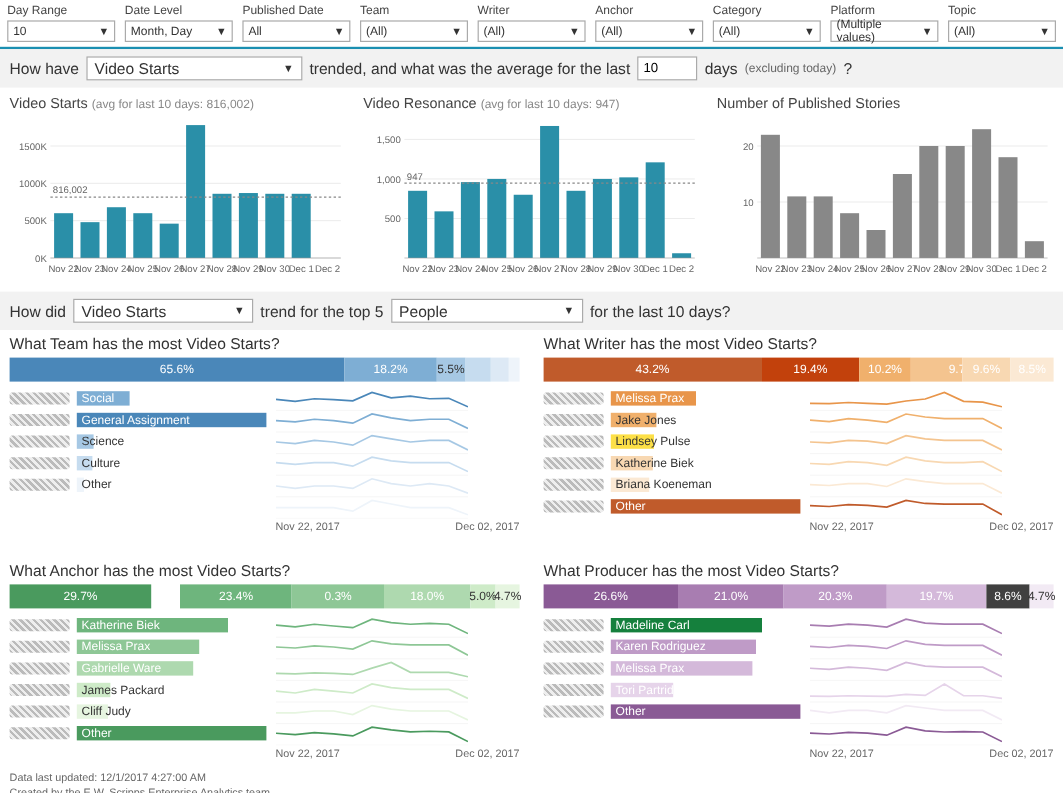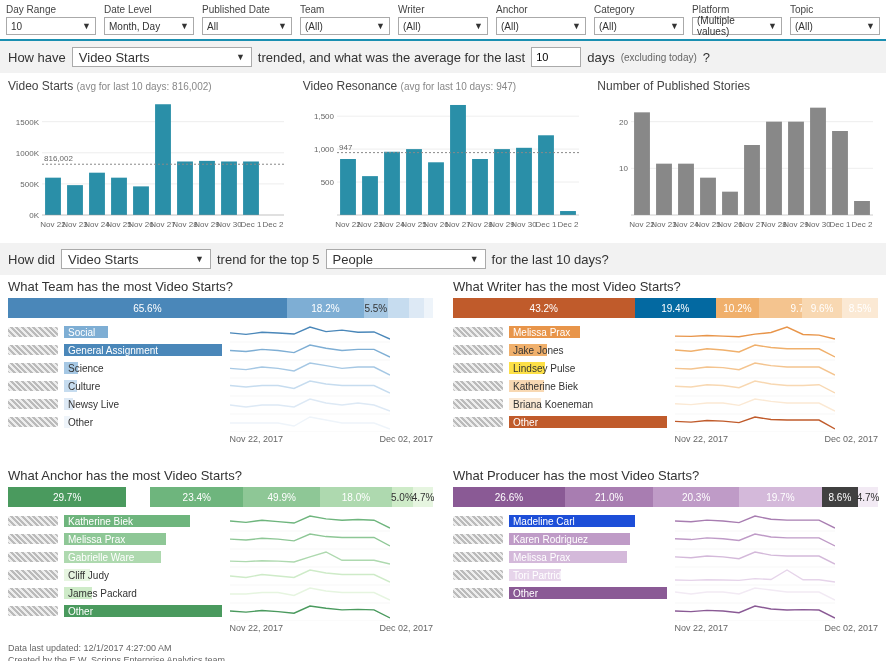--- a/index.html
+++ b/index.html
@@ -289,28 +289,20 @@
             <div class="rank-obf"></div>
             <div class="rank-track">
               <div class="rank-fill" style="width: 8%; background: rgb(198, 220, 239);">
                 <span class="rank-text dark">Culture</span>
               </div>
             </div>
           </div>
           <div class="rank-row">
             <div class="rank-obf"></div>
             <div class="rank-track">
-              <div class="rank-fill" style="width: 6%; background: rgb(221, 233, 245);">
-                <span class="rank-text dark">Newsy Live</span>
-              </div>
-            </div>
-          </div>
-          <div class="rank-row">
-            <div class="rank-obf"></div>
-            <div class="rank-track">
               <div class="rank-fill" style="width: 4%; background: rgb(238, 244, 250);">
                 <span class="rank-text dark">Other</span>
               </div>
             </div>
           </div>
         </div>
       <div class="rank-right">
           <svg id="spark-team" class="spark-svg" width="160" height="108">
             <line x1="0" x2="160" y1="18" y2="18" class="g"></line>
             <polyline points="0,8.823529411764707 16,10.411764705882353 32,8.294117647058822 48,9 64,10.058823529411764 80,3 96,7.588235294117647 112,6.1764705882352935 128,8.294117647058822 144,7.9411764705882355 160,15" fill="none" stroke="#4a87b9" stroke-width="1.4"></polyline>
@@ -329,21 +321,21 @@
             <span>Nov 22, 2017</span>
             <span>Dec 02, 2017</span>
           </div>
       </div>
     </div>
   </div>
   <div class="panel">
     <div class="section-title">What Writer has the most Video Starts?</div>
     <div class="stackbar" id="stack-writer">
         <div class="seg" style="width: 43.2%; background: rgb(192, 91, 43);">43.2%</div>
-        <div class="seg" style="width: 19.4%; background: #0369a1;">19.4%</div>
+        <div class="seg" style="width: 19.4%; background: #c2410c;">19.4%</div>
         <div class="seg" style="width: 10.2%; background: rgb(240, 176, 108);">10.2%</div>
         <div class="seg" style="width: 9.7%; background: rgb(244, 196, 143); padding-left: 43px;">9.7%</div>
         <div class="seg" style="width: 9.6%; background: rgb(248, 216, 178);">9.6%</div>
         <div class="seg" style="width: 8.5%; background: rgb(251, 233, 212);">8.5%</div>
       </div>
     <div class="panel-body">
       <div class="rank-left" id="rank-writer">
           <div class="rank-row">
             <div class="rank-obf"></div>
             <div class="rank-track">
@@ -413,21 +405,21 @@
             <span>Dec 02, 2017</span>
           </div>
       </div>
     </div>
   </div>
   <div class="panel">
     <div class="section-title">What Anchor has the most Video Starts?</div>
     <div class="stackbar" id="stack-anchor">
         <div class="seg" style="width: 29.7%; background: rgb(74, 154, 94);">29.7%</div>
         <div class="seg" style="width: 23.4%; background: rgb(110, 181, 125); margin-left: 24px;">23.4%</div>
-        <div class="seg" style="width: 19.3%; background: rgb(142, 199, 150);">49.9%</div>
+        <div class="seg" style="width: 19.3%; background: rgb(142, 199, 150);">0.3%</div>
         <div class="seg" style="width: 18%; background: rgb(174, 217, 175);">18.0%</div>
         <div class="seg" style="width: 5%; background: rgb(206, 235, 200); color: rgb(51, 51, 51);">5.0%</div>
         <div class="seg" style="width: 4.7%; background: rgb(230, 245, 224); color: rgb(51, 51, 51);">4.7%</div>
       </div>
     <div class="panel-body">
       <div class="rank-left" id="rank-anchor">
           <div class="rank-row">
             <div class="rank-obf"></div>
             <div class="rank-track">
               <div class="rank-fill" style="width: 80%; background: rgb(110, 181, 125);">
@@ -447,30 +439,30 @@
             <div class="rank-obf"></div>
             <div class="rank-track">
               <div class="rank-fill" style="width: 61.25%; background: rgb(174, 217, 175);">
                 <span class="rank-text">Gabrielle Ware</span>
               </div>
             </div>
           </div>
           <div class="rank-row">
             <div class="rank-obf"></div>
             <div class="rank-track">
+              <div class="rank-fill" style="width: 17.5%; background: rgb(206, 235, 200);">
+                <span class="rank-text dark">James Packard</span>
+              </div>
+            </div>
+          </div>
+          <div class="rank-row">
+            <div class="rank-obf"></div>
+            <div class="rank-track">
               <div class="rank-fill" style="width: 16.25%; background: rgb(230, 245, 224);">
                 <span class="rank-text dark">Cliff Judy</span>
-              </div>
-            </div>
-          </div>
-          <div class="rank-row">
-            <div class="rank-obf"></div>
-            <div class="rank-track">
-              <div class="rank-fill" style="width: 17.5%; background: rgb(206, 235, 200);">
-                <span class="rank-text dark">James Packard</span>
               </div>
             </div>
           </div>
           <div class="rank-row">
             <div class="rank-obf"></div>
             <div class="rank-track">
               <div class="rank-fill" style="width: 100%; background: rgb(74, 154, 94);">
                 <span class="rank-text">Other</span>
               </div>
             </div>
@@ -506,21 +498,21 @@
         <div class="seg" style="width: 20.3%; background: rgb(191, 155, 199);">20.3%</div>
         <div class="seg" style="width: 19.7%; background: rgb(212, 185, 218);">19.7%</div>
         <div class="seg" style="width: 8.6%; background: #404040;">8.6%</div>
         <div class="seg" style="width: 4.7%; background: rgb(242, 234, 244); color: rgb(51, 51, 51);">4.7%</div>
       </div>
     <div class="panel-body">
       <div class="rank-left" id="rank-producer">
           <div class="rank-row">
             <div class="rank-obf"></div>
             <div class="rank-track">
-              <div class="rank-fill" style="width: 80%; background: #1d4ed8;">
+              <div class="rank-fill" style="width: 80%; background: #15803d;">
                 <span class="rank-text">Madeline Carl</span>
               </div>
             </div>
           </div>
           <div class="rank-row">
             <div class="rank-obf"></div>
             <div class="rank-track">
               <div class="rank-fill" style="width: 77%; background: rgb(191, 155, 199);">
                 <span class="rank-text">Karen Rodriguez</span>
               </div>

